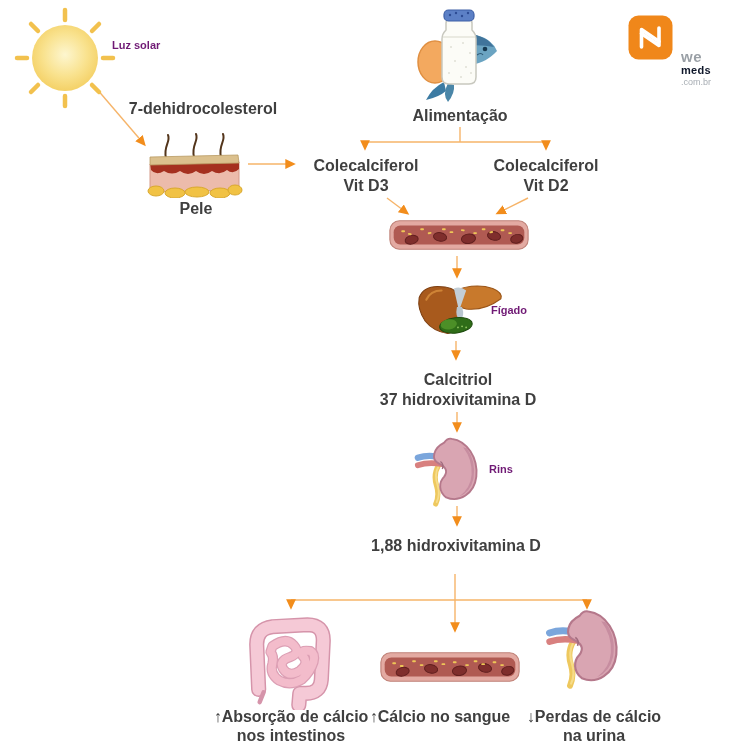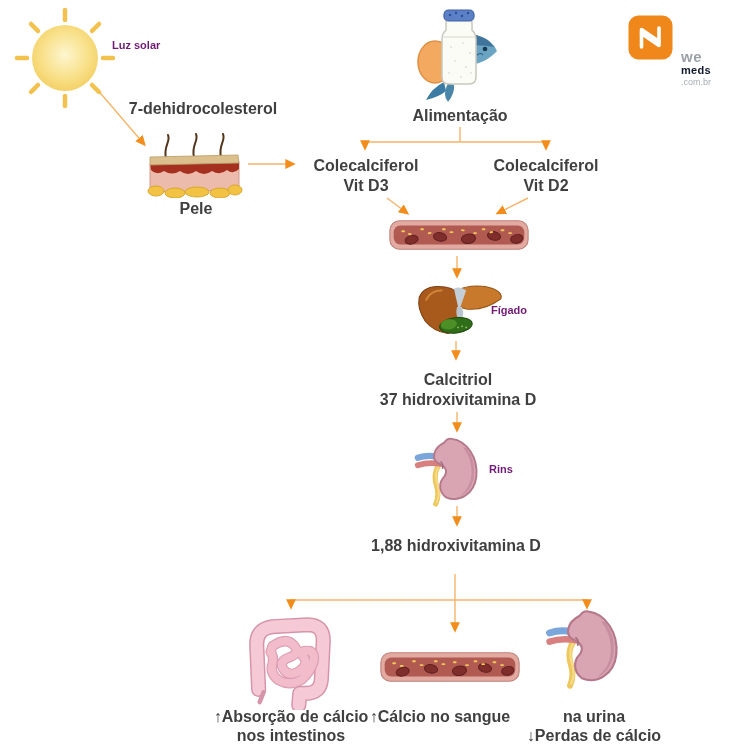--- a/index.html
+++ b/index.html
@@ -246,17 +246,17 @@
   <div class="lbl" style="left:456px;top:536px">
     <span style="display:block">1,88 hidroxivitamina D</span>
   </div>
 
   <div class="lbl lbl-sm" style="left:440px;top:707px">↑Cálcio no sangue</div>
   <div class="lbl lbl-sm" style="left:291px;top:707px">
     <span style="display:block">↑Absorção de cálcio</span>
     <span style="display:block">nos intestinos</span>
   </div>
   <div class="lbl lbl-sm" style="left:594px;top:707px">
+    <span style="display:block">↓Perdas de cálcio</span>
     <span style="display:block">na urina</span>
-    <span style="display:block">↓Perdas de cálcio</span>
   </div>
 
 </div>
 
 </body></html>

